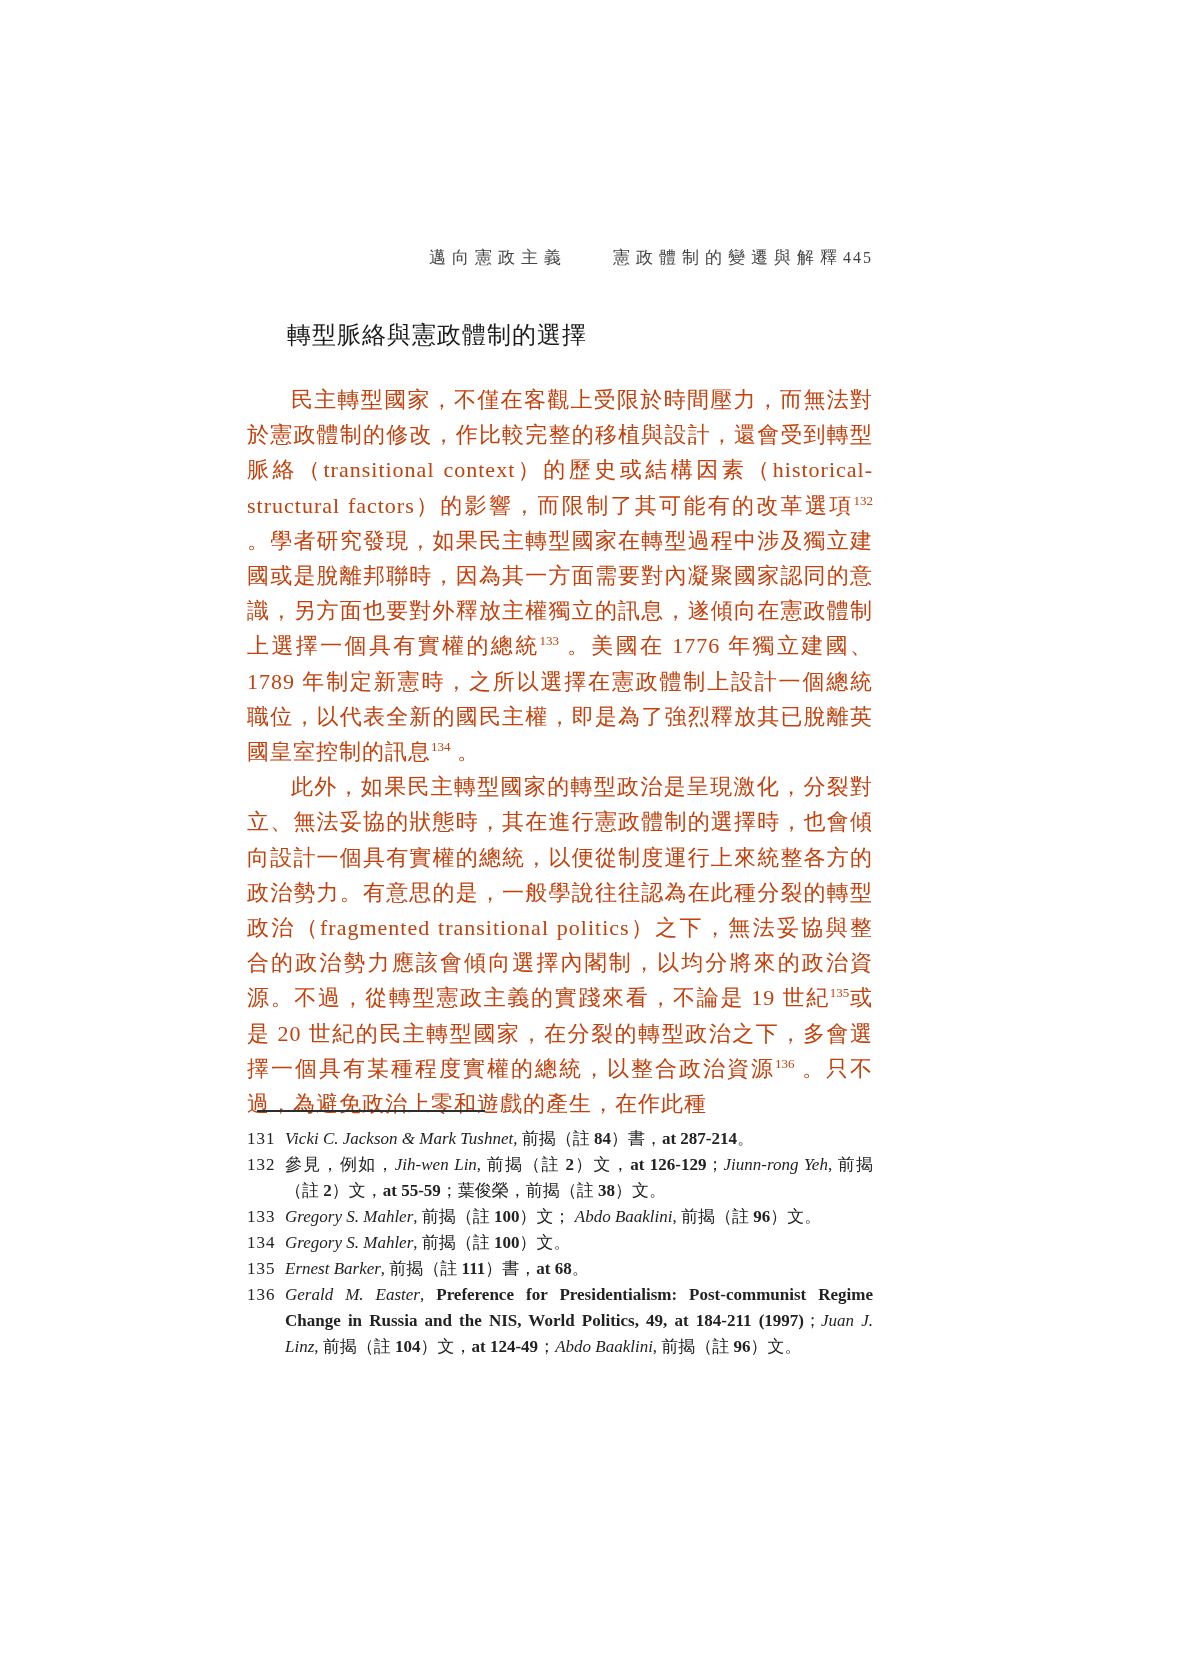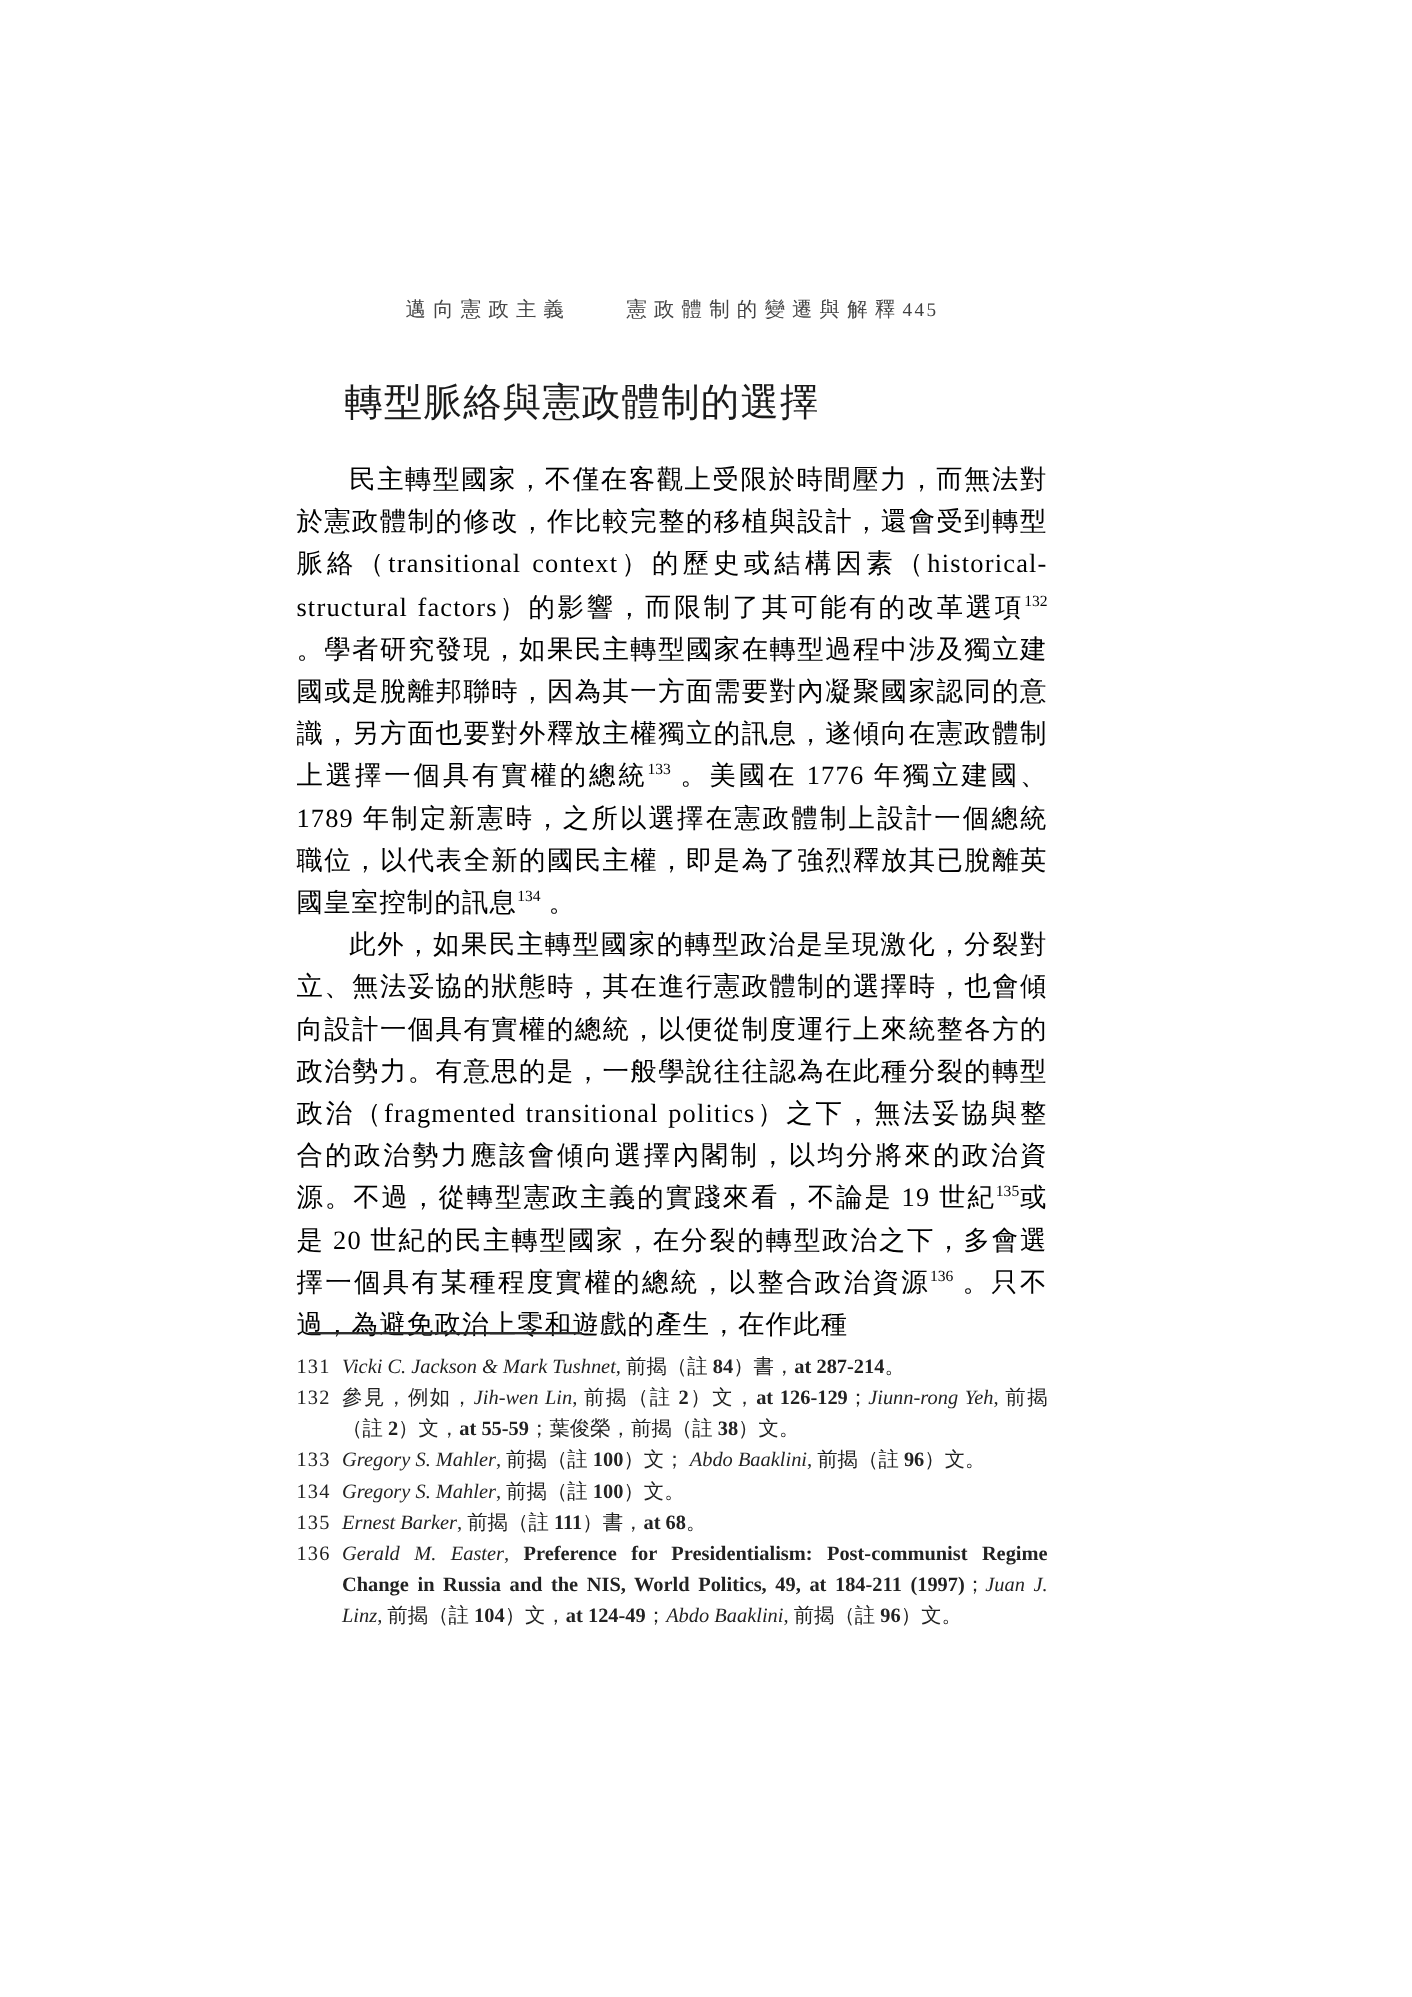--- a/index.html
+++ b/index.html
@@ -20,21 +20,21 @@
     inset: 0;
     background: #ffffff;
   }
   
   .running-head {
     position: absolute;
     left: 247px;
     top: 246px;
     width: 626px;
     display: flex;
-    justify-content: center;
+    justify-content: flex-end;
     align-items: baseline;
     font-size: 17px;
     color: #454545;
   }
   .rh-title {
     letter-spacing: 6px;
     white-space: pre;
   }
   .rh-page {
     font-size: 16px;
@@ -49,35 +49,35 @@
     width: 626px;
   }
   .carryover {
     margin: 0;
     font-size: 22px;
     line-height: 32px;
     height: 34px;
   }
   .section-heading {
     margin: 18px 0 30px 40px;
-    font-size: 32px;
+    font-size: 24px;
     font-weight: normal;
     line-height: 34px;
     letter-spacing: 1px;
     color: #1b1b1b;
     font-family: Liberation Serif, serif;
   }
   .body-para {
     margin: 0;
     font-size: 22px;
     line-height: 35.2px;
     text-align: justify;
     text-indent: 2em;
     letter-spacing: 1px;
-    color: #000000;
+    color: #c2410c;
   }
   sup.fn-ref {
     font-size: 13px;
     line-height: 0;
     vertical-align: super;
     letter-spacing: 0;
   }
   .carryover sup.fn-ref {
     font-size: 14px;
   }

